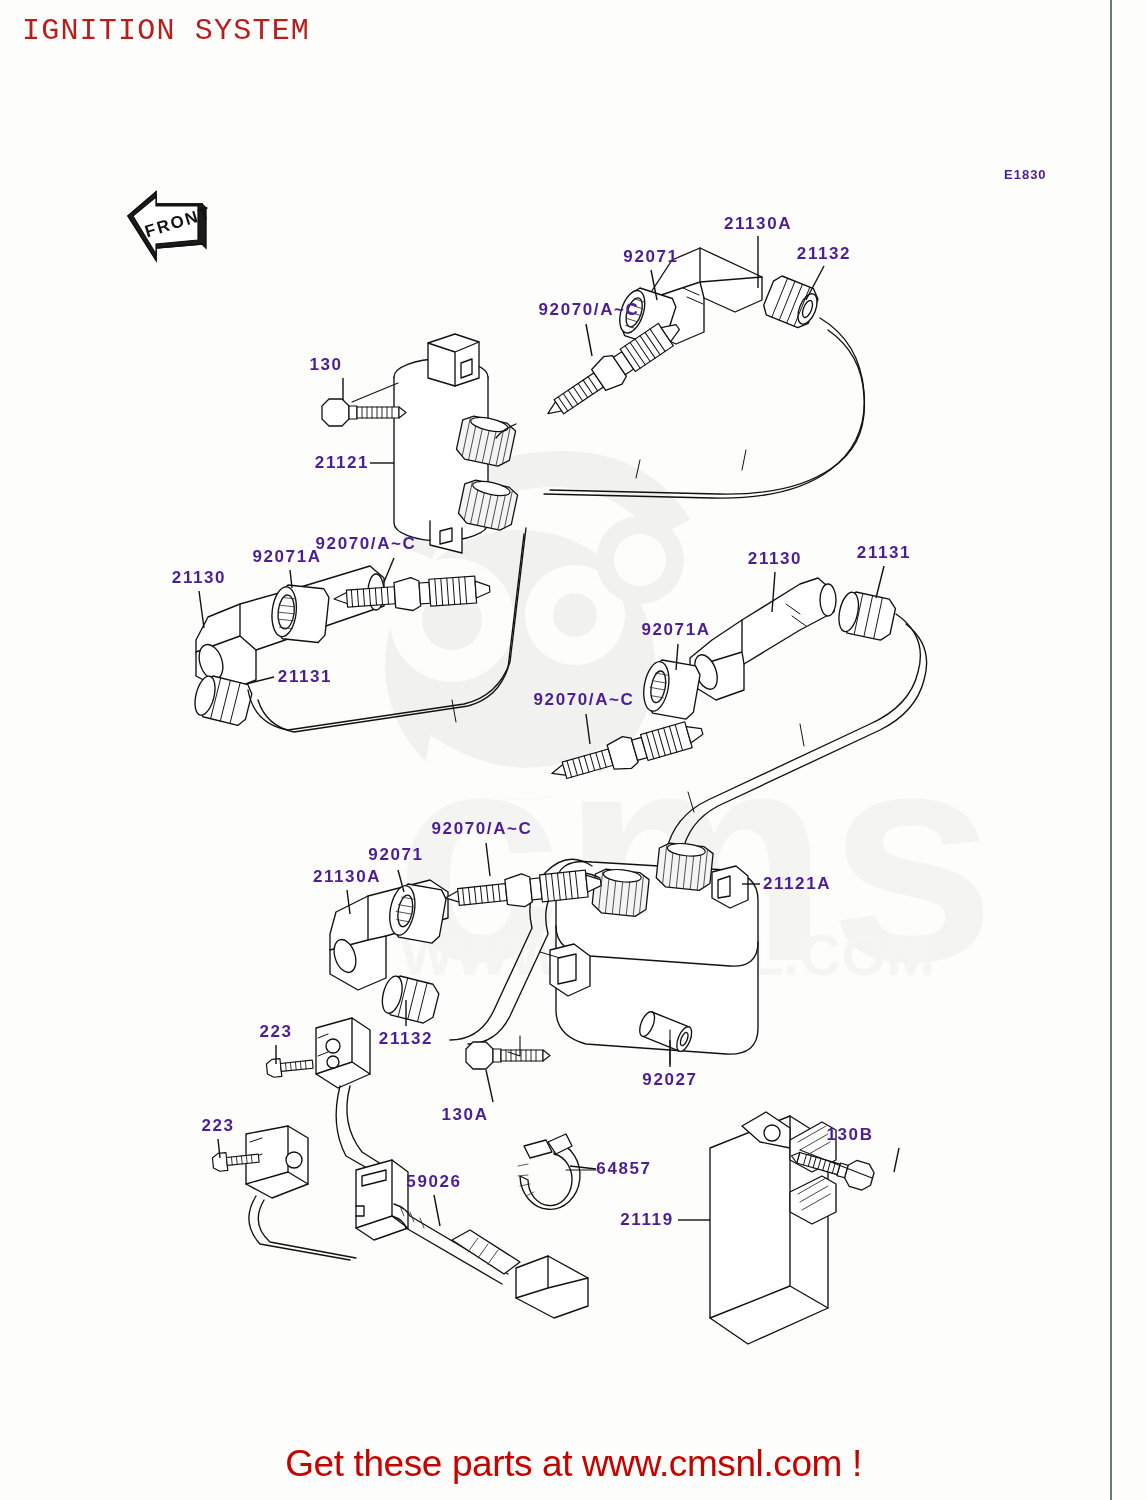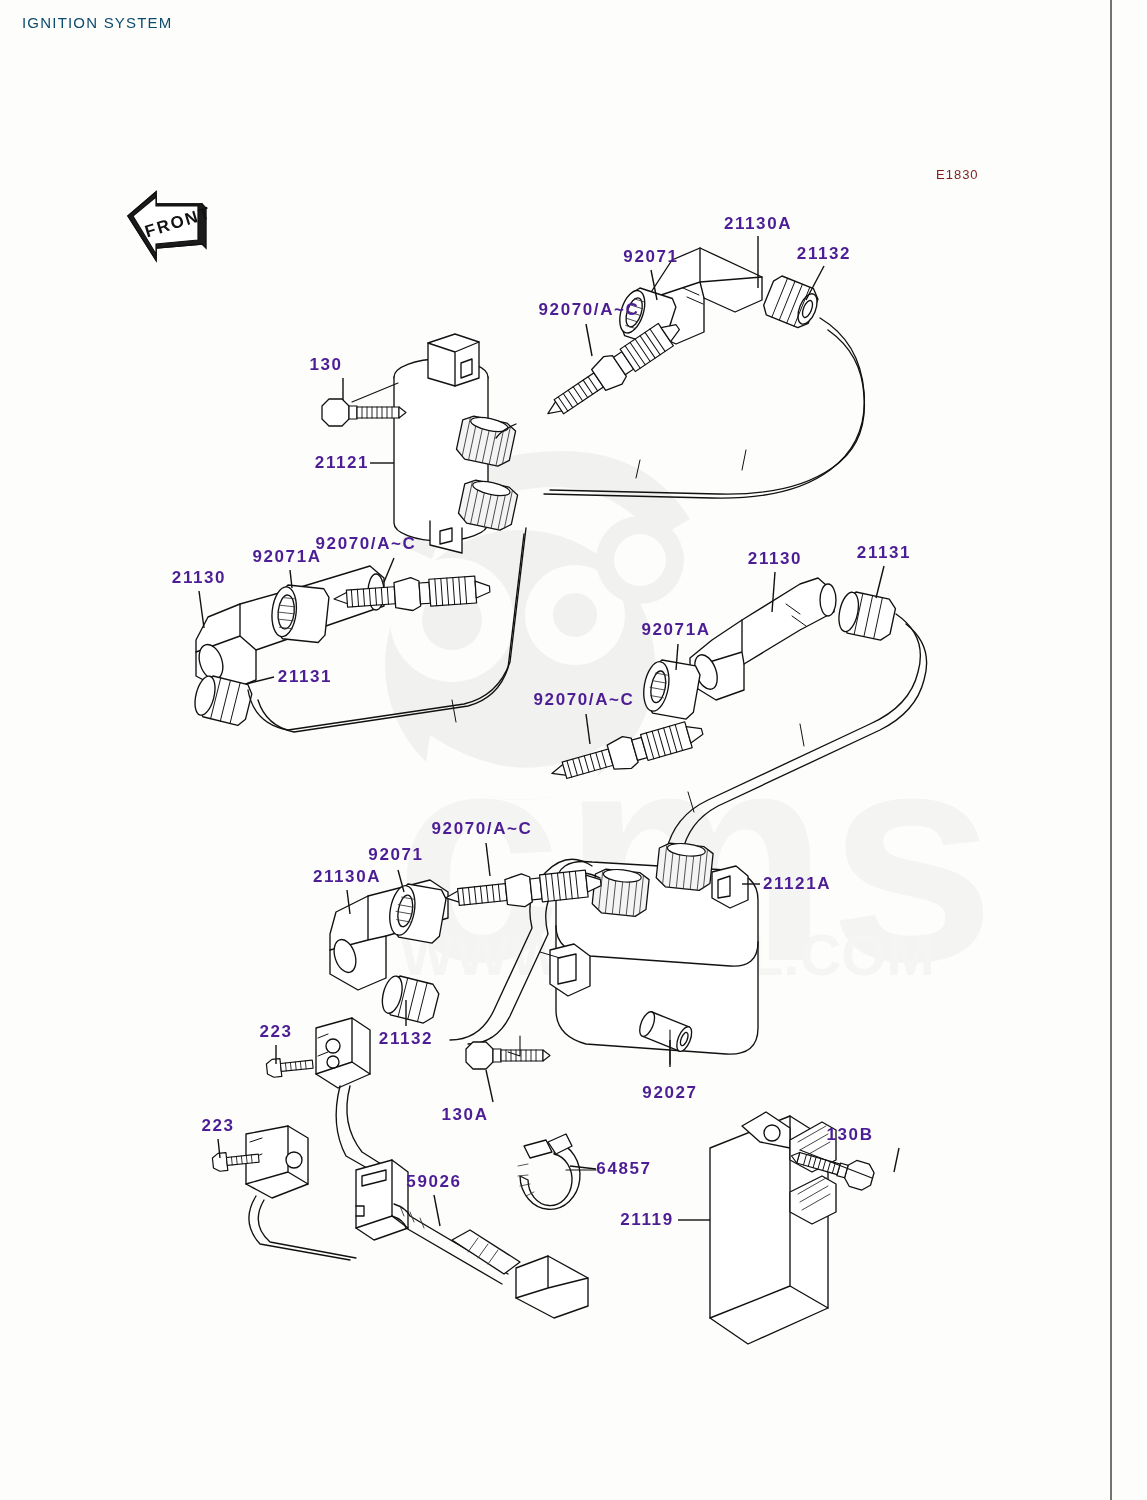--- a/index.html
+++ b/index.html
@@ -12,39 +12,39 @@
     position: relative;
     width: 1147px;
     height: 1500px;
     background: #fdfefb;
     overflow: hidden;
   }
   
   #title {
     position: absolute;
     left: 22px; top: 14px;
-    font-size: 15px;
+    font-size: 30px;
     letter-spacing: 1.2px;
-    color: #0c4a6e;
-    font-family: Liberation Sans, sans-serif;
+    color: #b91c1c;
+    font-family: Liberation Mono, monospace;
     white-space: nowrap;
   }
   #right-rule {
     position: absolute;
     left: 1110px; top: 0;
     width: 2px; height: 1500px;
     background: #6f756f;
   }
   #sheet-code {
     position: absolute;
-    left: 936px; top: 167px;
+    left: 1004px; top: 167px;
     font-size: 13px;
-    font-weight: normal;
+    font-weight: bold;
     letter-spacing: 1px;
-    color: #7f1d1d;
+    color: #4c1d95;
     font-family: "Liberation Sans", sans-serif;
   }
   
   #front-badge {
     position: absolute;
     left: 122px; top: 186px;
     width: 90px; height: 80px;
   }
   
   #footer {
@@ -539,22 +539,23 @@
   <div class="lbl" style="left:775px; top:559px;">21130</div>
   <div class="lbl" style="left:884px; top:553px;">21131</div>
   <div class="lbl" style="left:676px; top:630px;">92071A</div>
   <div class="lbl" style="left:584px; top:700px;">92070/A~C</div>
   <div class="lbl" style="left:482px; top:829px;">92070/A~C</div>
   <div class="lbl" style="left:396px; top:855px;">92071</div>
   <div class="lbl" style="left:347px; top:877px;">21130A</div>
   <div class="lbl" style="left:797px; top:884px;">21121A</div>
   <div class="lbl" style="left:276px; top:1032px;">223</div>
   <div class="lbl" style="left:406px; top:1039px;">21132</div>
-  <div class="lbl" style="left:670px; top:1080px;margin-top:13px;">92027</div>
+  <div class="lbl" style="left:670px; top:1080px;">92027</div>
   <div class="lbl" style="left:465px; top:1115px;">130A</div>
   <div class="lbl" style="left:218px; top:1126px;">223</div>
   <div class="lbl" style="left:434px; top:1182px;">59026</div>
   <div class="lbl" style="left:624px; top:1169px;">64857</div>
   <div class="lbl" style="left:850px; top:1135px;">130B</div>
   <div class="lbl" style="left:647px; top:1220px;">21119</div>
 
+  <div id="footer">Get these parts at www.cmsnl.com !</div>
 
 </div>
 
 </body></html>

